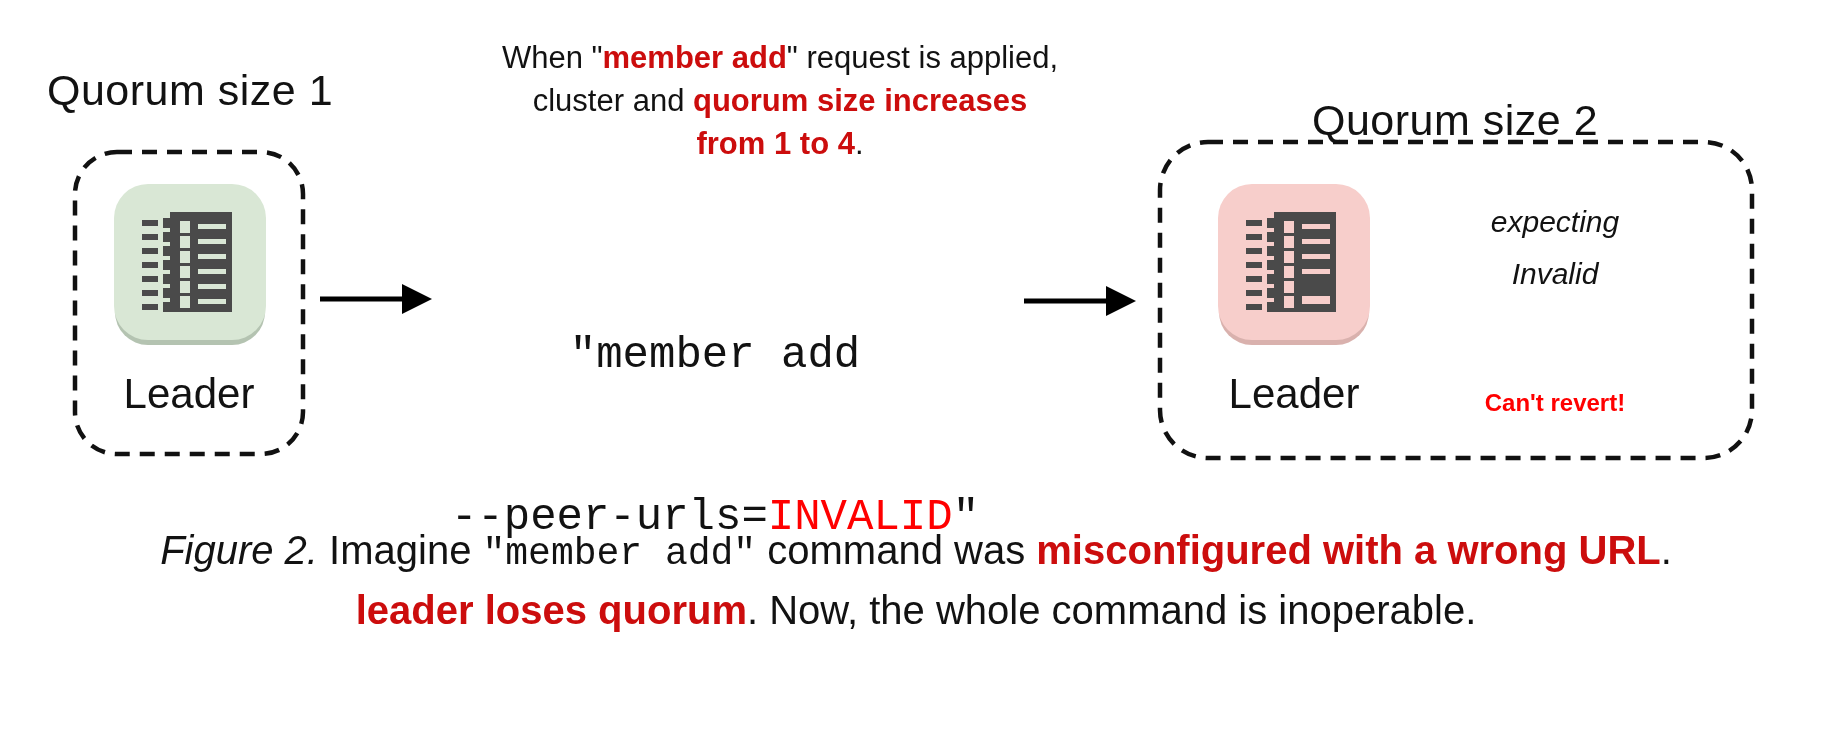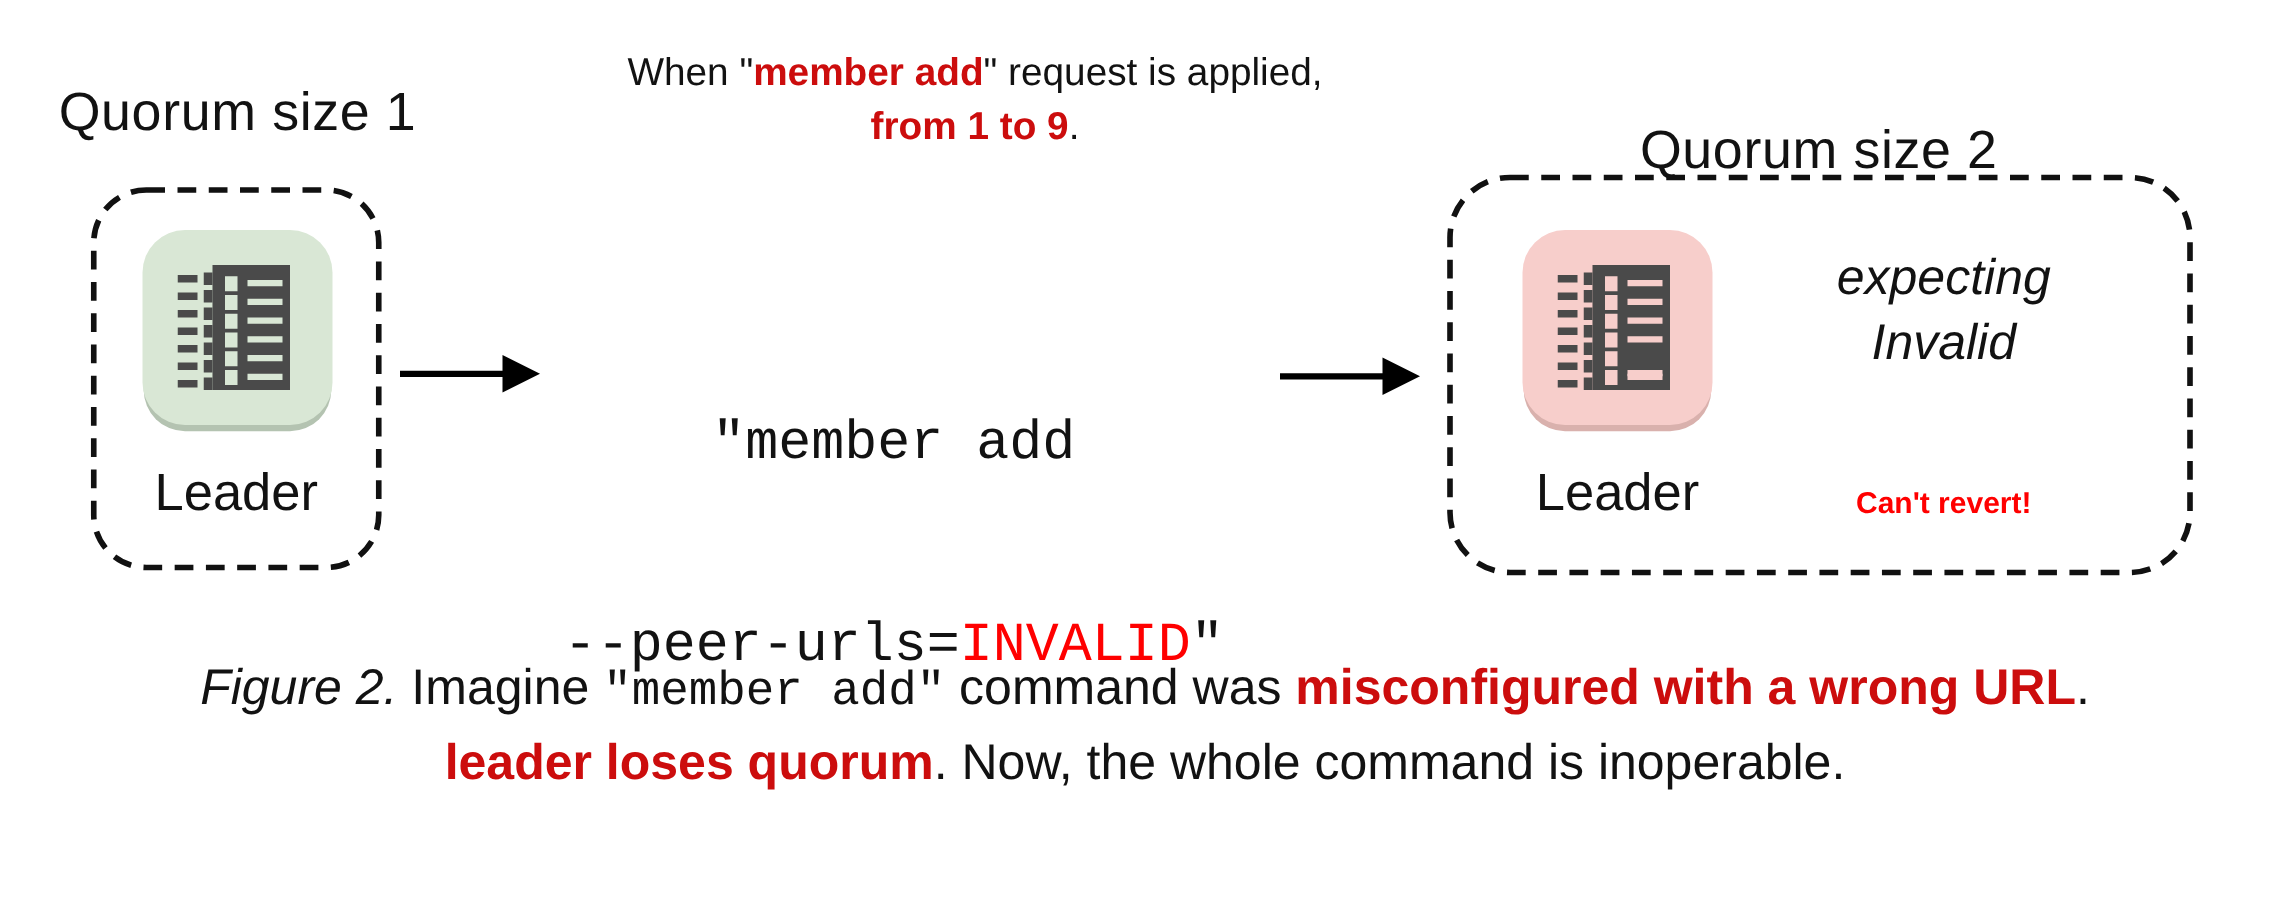--- a/index.html
+++ b/index.html
@@ -24,21 +24,21 @@
   .node-label{font-size:42px;}
 
   .header-note{font-size:31px;line-height:43px;font-weight:500;}
   .header-note .rb{font-weight:bold;}
 
   .code-block{
     font-family:"Liberation Mono","DejaVu Sans Mono",monospace;
     font-size:44px;line-height:54px;white-space:pre;
   }
 
-  .note-block{font-size:40px;line-height:52px;font-style:italic;}
+  .note-block{font-size:30px;line-height:52px;font-style:italic;}
   .warning{font-size:24px;font-weight:bold;color:var(--red-bright);}
 
   .caption{font-size:40px;line-height:56px;}
   .caption .mono{font-size:38px;}
 
   
   .node-box{
     border-radius:34px;
     width:152px;height:156px;
     display:flex;align-items:center;justify-content:center;
@@ -48,21 +48,22 @@
 
   svg{display:block;}
 </style>
 </head>
 <body>
 
 <div id="stage">
 
   <div class="abs center header-note" style="left:420px;top:36px;width:720px;">
     <div><span>When "</span><span class="rb">member add</span><span>" request is applied,</span></div>
-    <div><span class="rb">from 1 to 9</span><span>.</span></div>
+    <div><span>cluster and </span><span class="rb">quorum size increases</span></div>
+    <div><span class="rb">from 1 to 4</span><span>.</span></div>
   </div>
 
   <div class="abs center cluster-title" style="left:40px;top:66px;width:300px;">Quorum size 1</div>
 
   <svg class="abs" style="left:70px;top:147px;" width="238" height="312">
     <rect x="5" y="5" width="228" height="302" rx="42" fill="none" stroke="#111" stroke-width="4.5" stroke-dasharray="15 10"></rect>
   </svg>
 
   <div class="abs node-box node-green" style="left:114px;top:184px;">
     <svg width="96" height="104" viewBox="0 0 96 104">

